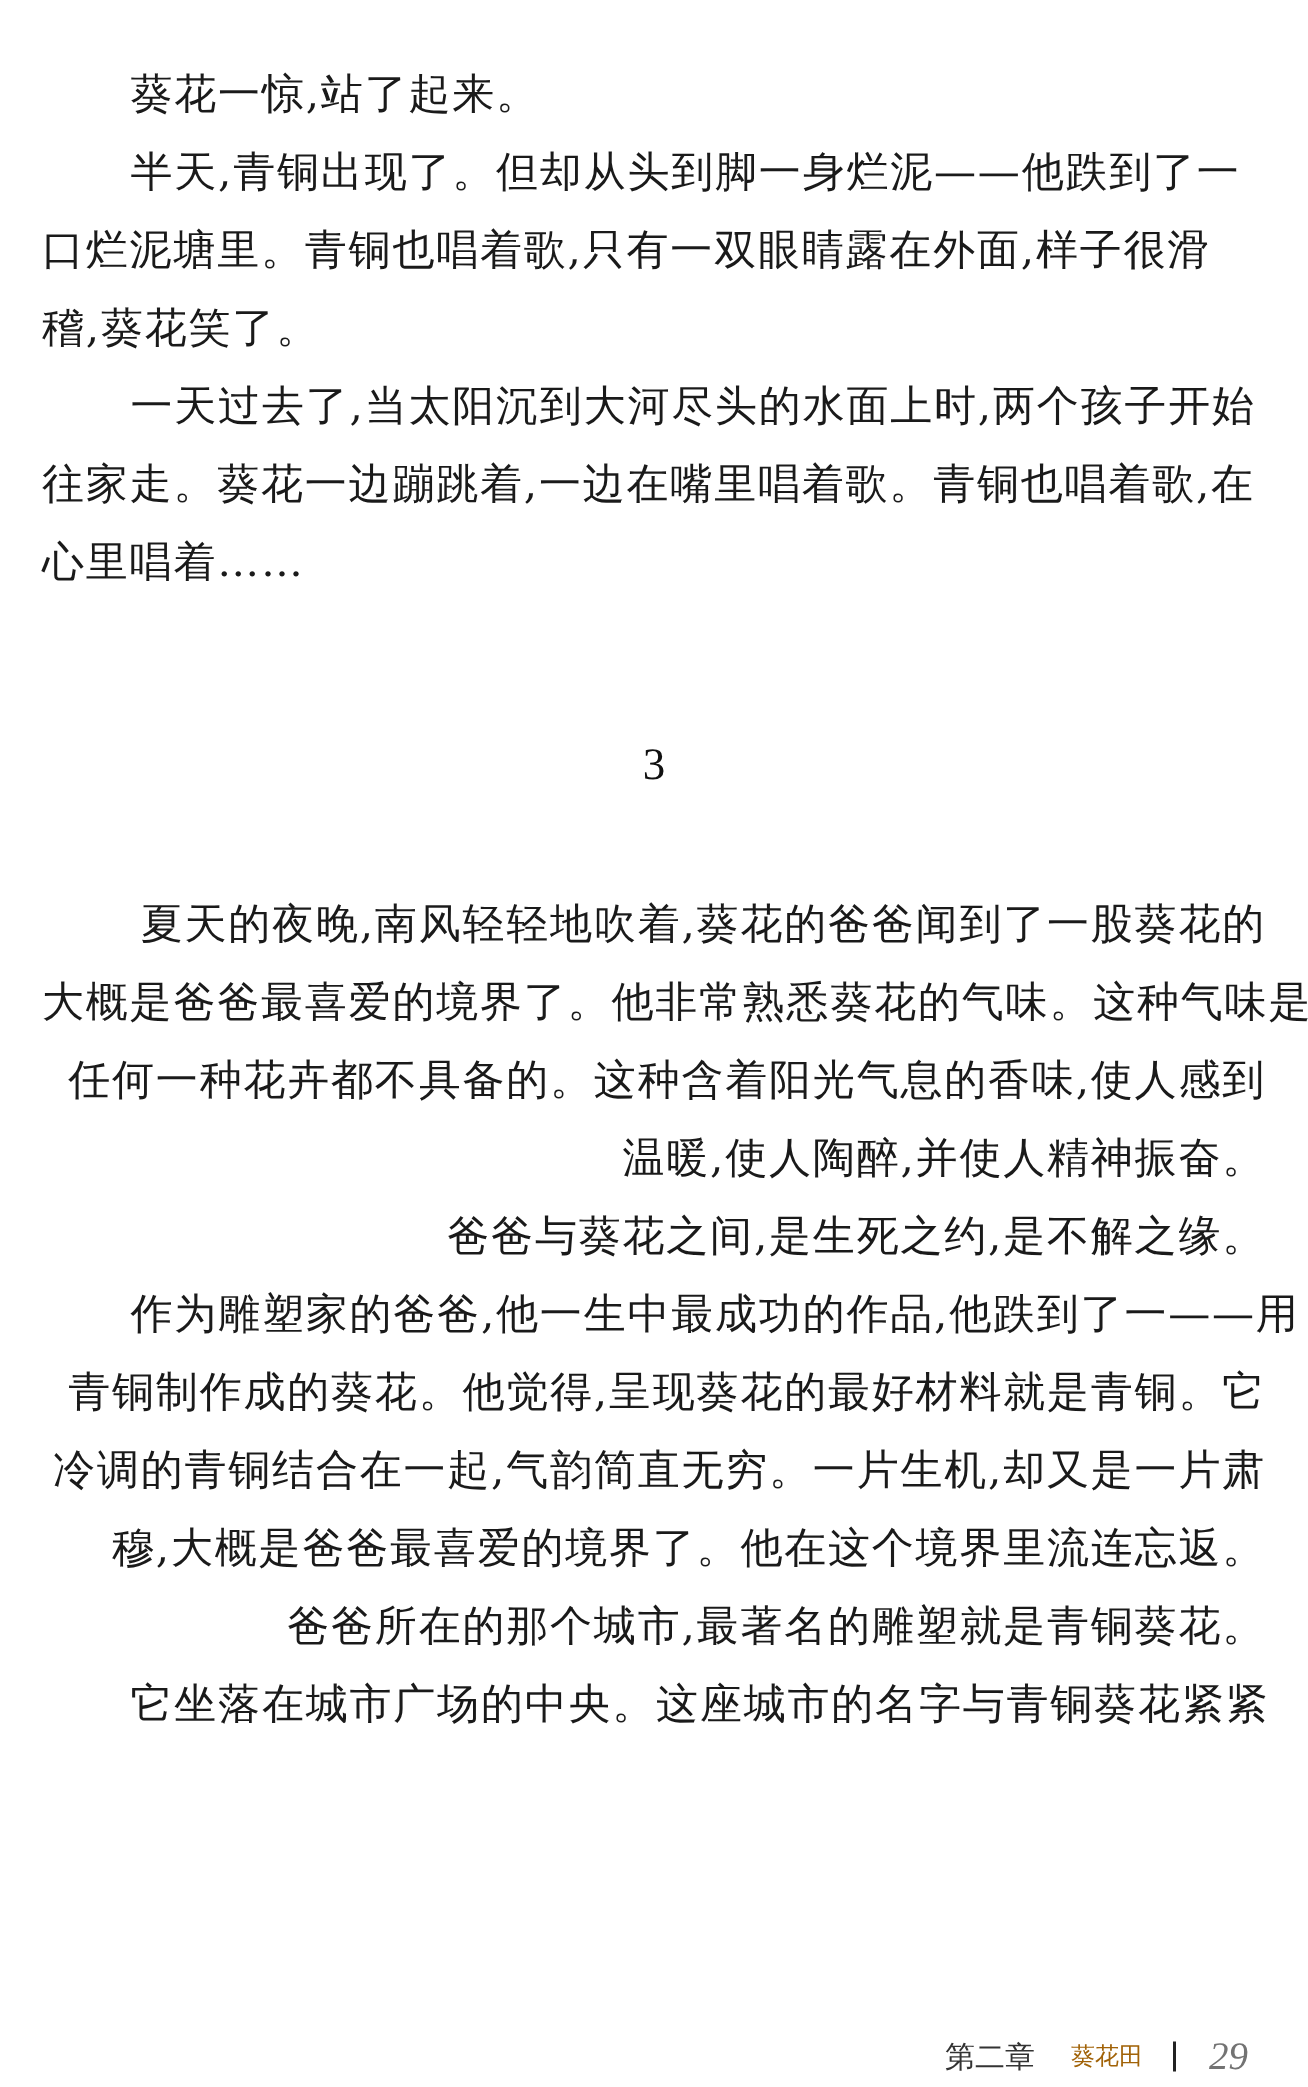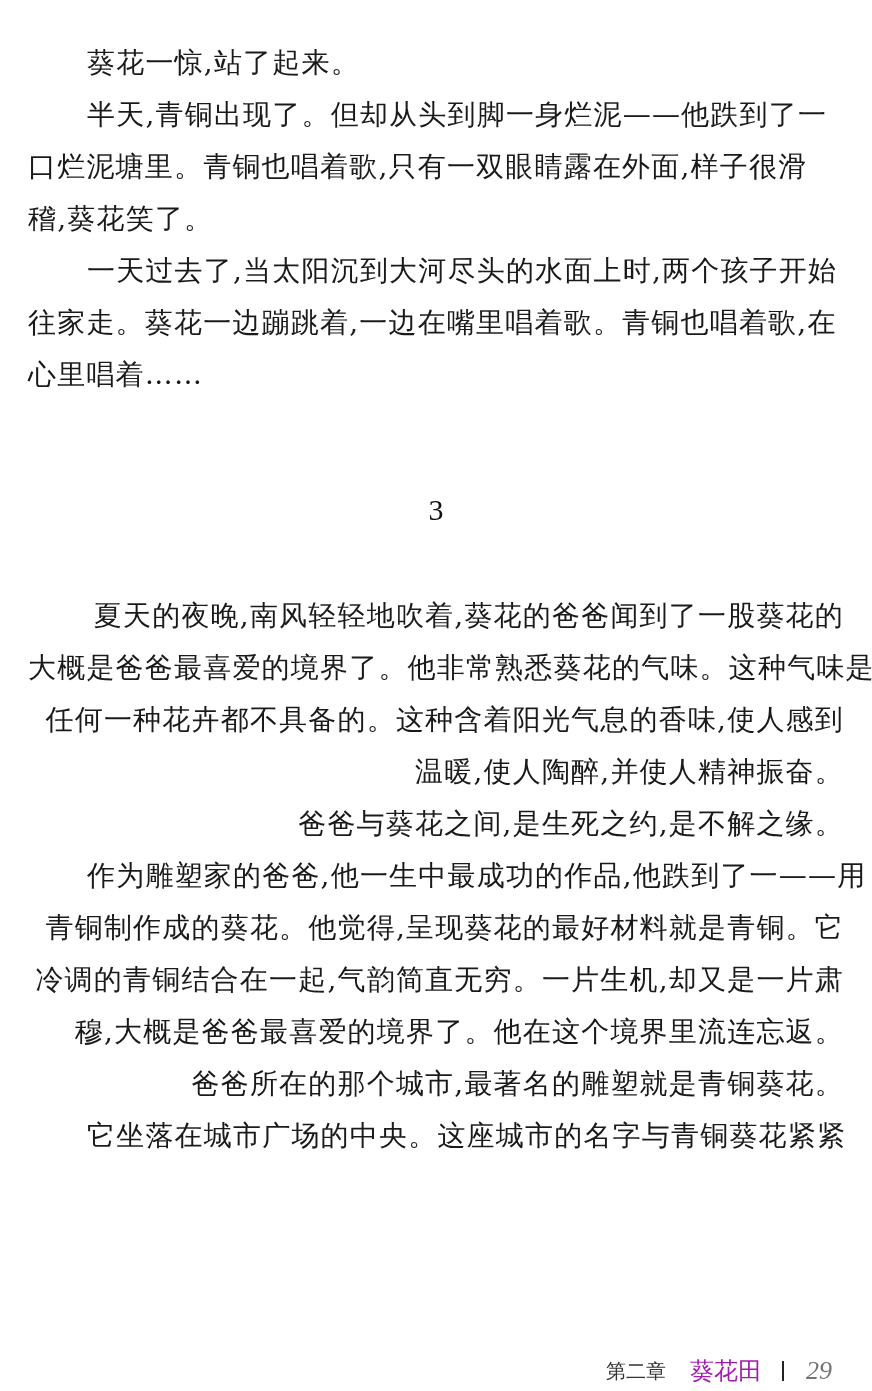--- a/index.html
+++ b/index.html
@@ -59,22 +59,22 @@
     margin-top: 19px;
   }
   .footer .chapter {
     font-family: "DejaVu Sans", "Liberation Sans", sans-serif;
     font-size: 20px;
     color: #333;
   }
   .footer .chapter-title {
     margin-left: 24px;
     font-family: "DejaVu Sans", "Liberation Sans", sans-serif;
-    font-size: 24px;
-    color: #a21caf;
+    font-size: 16px;
+    color: #a16207;
   }
   .footer .sep {
     display: inline-block;
     width: 2px;
     height: 20px;
     background: #222;
     margin: 0 22px 0 20px;
   }
   .footer .page-num {
     font-family: "Liberation Serif", serif;

